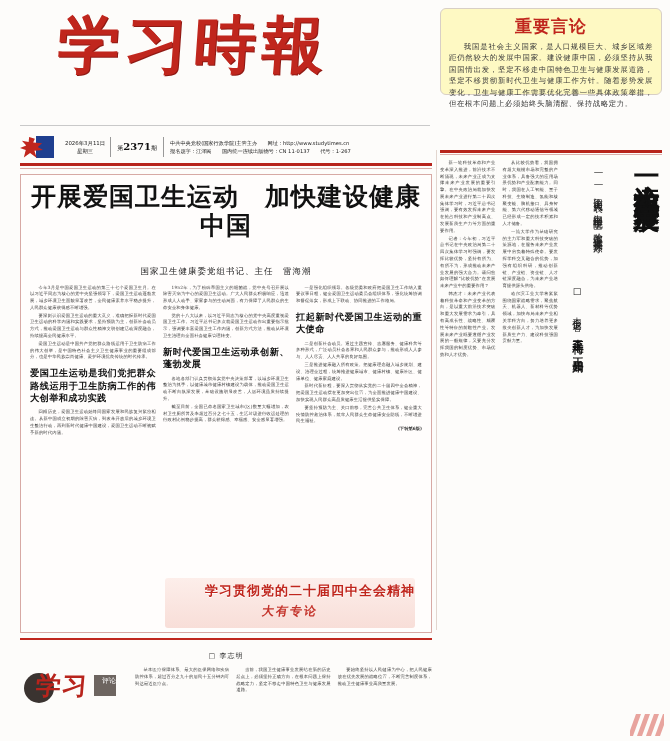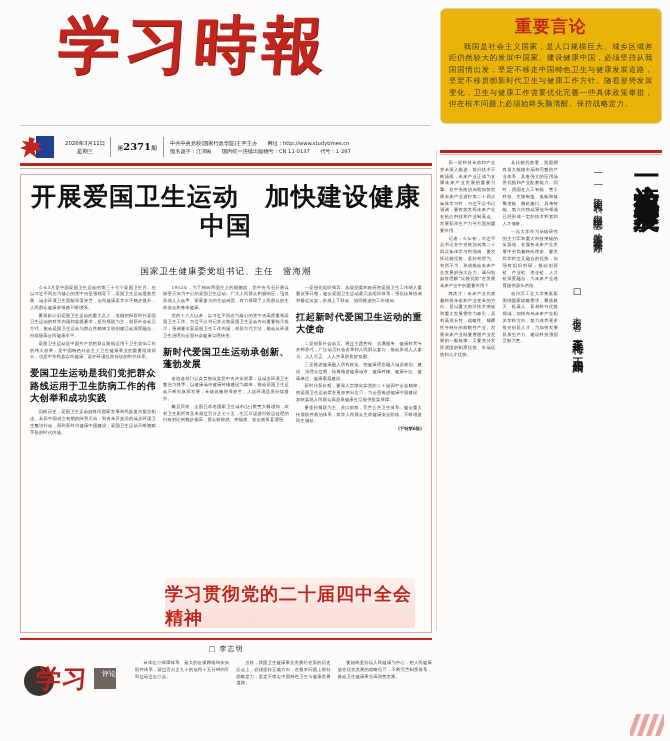--- a/index.html
+++ b/index.html
@@ -24,22 +24,22 @@
   }
   .logo-en{
     position:absolute;left:120px;top:88px;
     font-family:"DejaVu Serif","Liberation Serif",serif;
     font-size:20px;letter-spacing:7px;color:#9a9a9a;font-weight:400;
   }
   .masthead-rule{position:absolute;left:20px;top:125px;width:410px;height:1px;background:#c9c9c9;}
 
   
   .quote-box{
-    position:absolute;left:440px;top:8px;width:222px;height:116px;
-    border:1px solid #d8cfc6;border-radius:6px;background:#eab308;
+    position:absolute;left:440px;top:8px;width:222px;height:87px;
+    border:1px solid #d8cfc6;border-radius:6px;background:#fef9c3;
     box-sizing:border-box;padding:6px 8px 4px 8px;
   }
   .quote-title{
     text-align:center;color:#c0261d;font-weight:700;font-size:17px;
     font-family:"DejaVu Sans","Liberation Sans",sans-serif;
     letter-spacing:1px;margin-bottom:3px;
   }
   .quote-body{
     font-family:"DejaVu Serif","Liberation Serif",serif;
     font-size:7.4px;line-height:1.55;color:#3a3a3a;text-align:justify;
@@ -93,39 +93,39 @@
   }
   .jump{font-size:4.3px;color:#333;text-align:right;font-weight:700;}
 
   
   .banner{
     position:absolute;left:165px;top:578px;width:250px;height:50px;
     background:linear-gradient(180deg,#fdeeea 0%,#f8ded8 100%);
     border-radius:3px;overflow:hidden;
   }
   .banner-t1{
-    text-align:left;color:#c0261d;font-weight:700;font-size:18px;
+    text-align:right;color:#c0261d;font-weight:700;font-size:13px;
     letter-spacing:1px;margin-top:4px;
     text-shadow:0 1px 0 #fff;
   }
   .banner-t2{
     text-align:center;color:#c0261d;font-weight:700;font-size:12px;
     font-family:"DejaVu Serif","Liberation Serif",serif;
     letter-spacing:2px;margin-top:3px;transform:skewX(-8deg);
     opacity:.92;
   }
 
   
   .bottom-sep{position:absolute;left:20px;top:638px;width:412px;height:2px;background:#c0261d;}
   .bottom-box{position:absolute;left:20px;top:644px;width:412px;height:95px;}
   .bottom-head{
     text-align:center;font-family:"DejaVu Serif","Liberation Serif",serif;
     font-size:21px;font-weight:700;color:#111;letter-spacing:3px;margin-top:6px;
   }
-  .bottom-byline{text-align:center;font-size:7px;color:#333;letter-spacing:1px;}
+  .bottom-byline{text-align:center;font-size:7px;color:#333;margin-top:7px;letter-spacing:1px;}
   .bottom-cols{display:flex;gap:7px;margin-top:6px;}
   .sp-logo{width:108px;height:40px;position:relative;flex:none;}
   .sp-logo .blob{position:absolute;left:4px;top:6px;width:30px;height:30px;border-radius:50%;background:#3a3330;}
   .sp-logo .cn{position:absolute;left:16px;top:2px;font-family:"DejaVu Serif","Liberation Serif",serif;
     font-size:25px;font-weight:700;color:#b8241c;letter-spacing:1px;transform:skewX(-5deg);}
   .sp-logo .tag{position:absolute;left:74px;top:8px;width:22px;height:20px;background:#6d6560;color:#fff;
     font-size:7px;line-height:10px;text-align:right;padding-top:1px;letter-spacing:0;}
 
   
   .right-col{position:absolute;left:440px;top:136px;width:222px;height:600px;}

